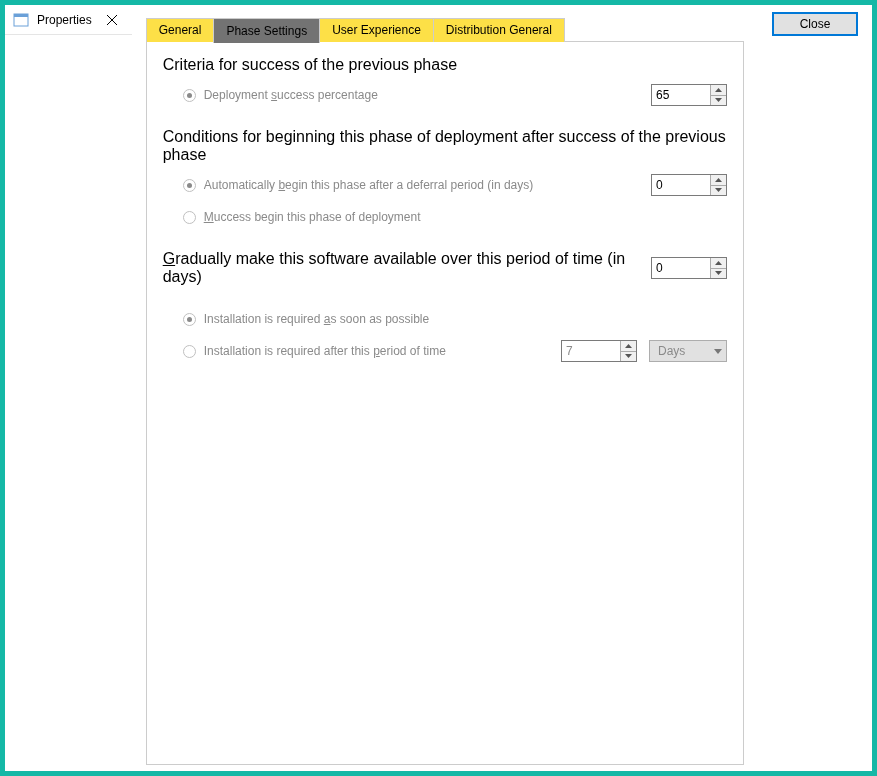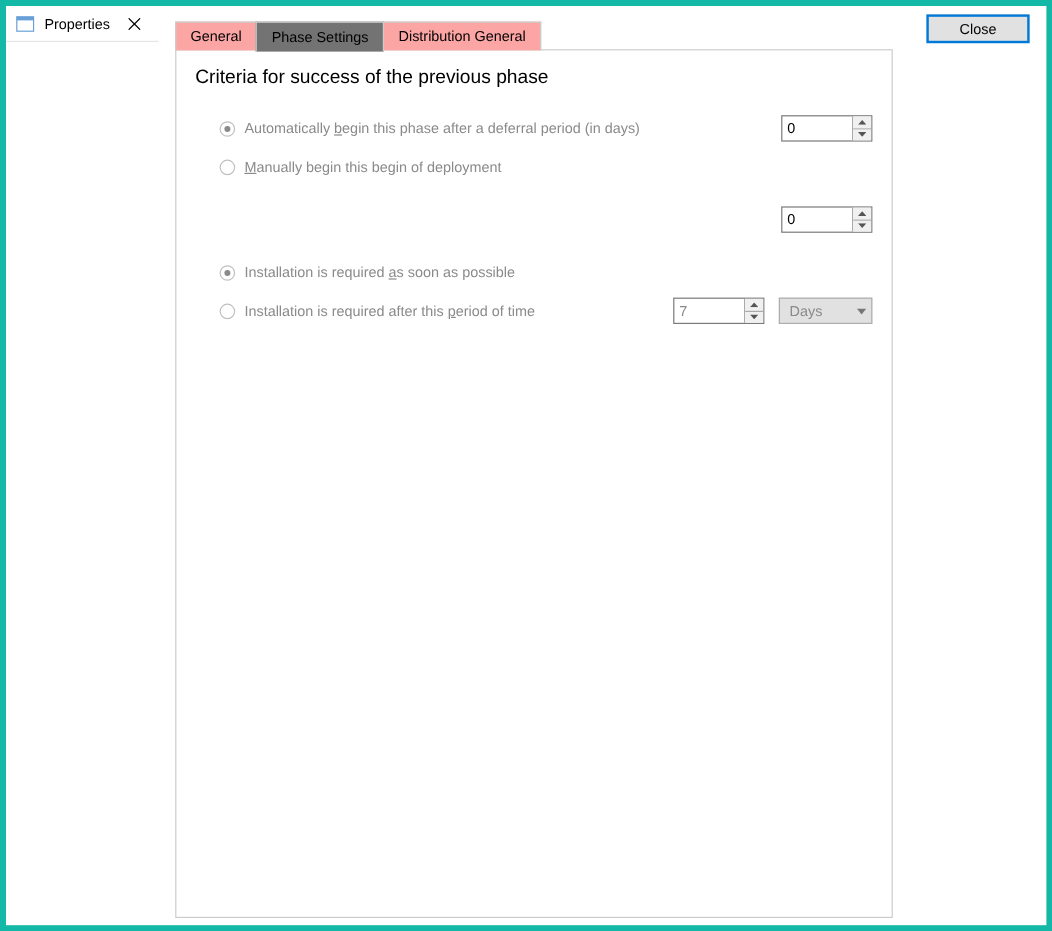--- a/index.html
+++ b/index.html
@@ -56,21 +56,21 @@
     .tabs {
       display: flex;
       align-items: flex-end;
       position: relative;
       z-index: 2;
     }
     .tab {
       padding: 4px 12px 5px 12px;
       border: 1px solid #ccc;
       border-bottom: none;
-      background: #fca5a5;
+      background: #fde047;
       margin-right: -1px;
       cursor: pointer;
       font-size: 12px;
       color: #000;
     }
     .tab.active {
       background: #737373;
       position: relative;
       top: 1px;
       padding-top: 5px;
@@ -224,30 +224,55 @@
           <line x1="0" y1="0" x2="10" y2="10" stroke="#000" stroke-width="1"></line>
           <line x1="10" y1="0" x2="0" y2="10" stroke="#000" stroke-width="1"></line>
         </svg>
     </div>
   </div>
 
   <div class="client">
     <div class="tabs">
       <div class="tab">General</div>
       <div class="tab active">Phase Settings</div>
+      <div class="tab">User Experience</div>
       <div class="tab">Distribution General</div>
     </div>
 
     <div class="tab-panel">
 
       <div class="block tight">
         <div class="section-title">Criteria for success of the previous phase</div>
+        <div class="row">
+          <span class="radio checked disabled"></span>
+          <span class="disabled">
+            <span>Deployment </span><span class="u-mnemonic">s</span><span>uccess percentage</span>
+          </span>
+          <span class="ctrl">
+            <span class="spinner">
+              <input type="text" value="65" style="">
+              <span class="spin-btns">
+                <span class="spin-btn">
+                    <svg viewBox="0 0 7 4">
+                      <polygon points="3.5,0 7,4 0,4"></polygon>
+                    </svg>
+                  </span>
+                <span class="spin-btn">
+                    <svg viewBox="0 0 7 4">
+                      <polygon points="0,0 7,0 3.5,4"></polygon>
+                    </svg>
+                  </span>
+              </span>
+            </span>
+          </span>
+        </div>
       </div>
 
       <div class="block">
+        <div class="section-title">Conditions for beginning this phase of deployment after success of the previous phase</div>
         <div class="row" style="margin-bottom:14px;">
           <span class="radio checked disabled"></span>
           <span class="disabled">
             <span>Automatically </span><span class="u-mnemonic">b</span><span>egin this phase after a deferral period (in days)</span>
           </span>
           <span class="ctrl">
             <span class="spinner">
               <input type="text" value="0" style="">
               <span class="spin-btns">
                 <span class="spin-btn">
@@ -260,27 +285,30 @@
                       <polygon points="0,0 7,0 3.5,4"></polygon>
                     </svg>
                   </span>
               </span>
             </span>
           </span>
         </div>
         <div class="row">
           <span class="radio disabled"></span>
           <span class="disabled">
-            <span class="u-mnemonic">M</span><span>anually begin this begin of deployment</span>
+            <span class="u-mnemonic">M</span><span>uccess begin this phase of deployment</span>
           </span>
         </div>
       </div>
 
       <div class="block">
         <div class="toprow">
+          <span class="section-title">
+            <span class="u-mnemonic">G</span><span>radually make this software available over this period of time (in days)</span>
+          </span>
           <span class="ctrl">
             <span class="spinner">
               <input type="text" value="0" style="">
               <span class="spin-btns">
                 <span class="spin-btn">
                     <svg viewBox="0 0 7 4">
                       <polygon points="3.5,0 7,4 0,4"></polygon>
                     </svg>
                   </span>
                 <span class="spin-btn">

